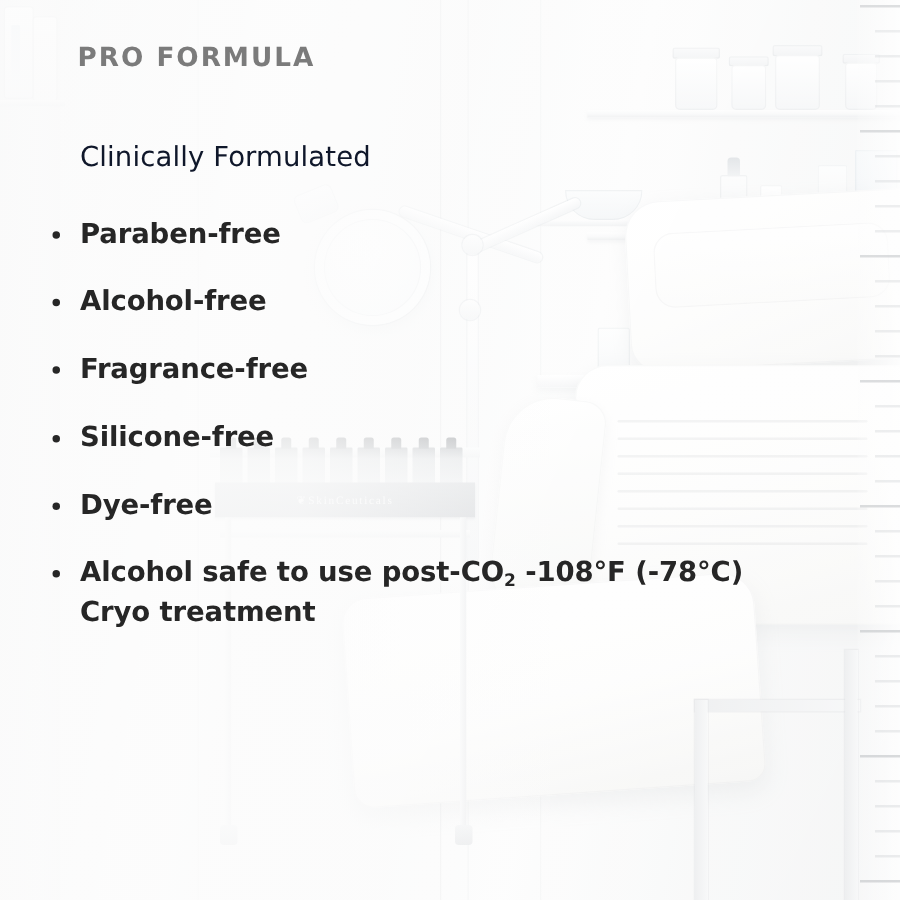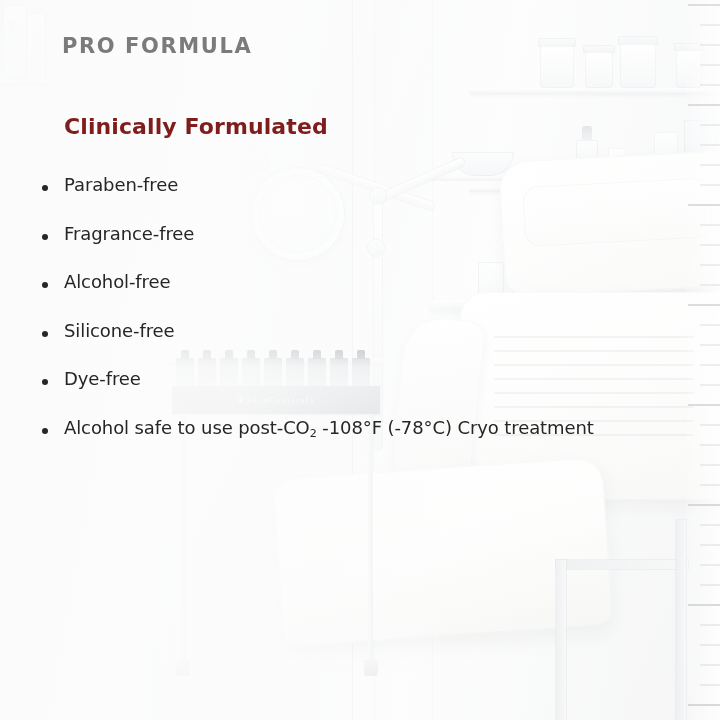--- a/index.html
+++ b/index.html
@@ -289,34 +289,34 @@
     font-family:"DejaVu Sans", sans-serif;
     font-size:21px; font-weight:700;
     letter-spacing:1.6px;
     color:#7b7b7b;
     white-space:nowrap;
   }
 
   .subhead {
     position:absolute; left:64px; top:114px;
     font-family:"DejaVu Sans", sans-serif;
-    font-size:22px; font-weight:700;
+    font-size:22px; font-weight:400;
     letter-spacing:.1px;
-    color:#7f1d1d;
+    color:#0f172a;
     white-space:nowrap;
   }
 
   .bullets { position:absolute; left:40px; top:172px; width:560px; }
   .bullet {
     position:relative;
     padding-left:24px;
     margin-bottom:23px;
     font-family:"DejaVu Sans", sans-serif;
-    font-size:18px;
-    font-weight:400;
+    font-size:22px;
+    font-weight:700;
     color:#262626;
     line-height:1.42;
     letter-spacing:-.1px;
   }
   .bullet::before {
     content:"";
     position:absolute; left:2px; top:13px;
     width:6px; height:6px; border-radius:50%;
     background:#262626;
   }
@@ -459,21 +459,21 @@
   </div>
 
   <div class="content">
 
     <div class="eyebrow">PRO FORMULA</div>
 
     <div class="subhead">Clinically Formulated</div>
 
     <ul class="bullets" style="list-style:none;">
       <li class="bullet">Paraben-free</li>
+      <li class="bullet">Alcohol-free</li>
       <li class="bullet">Fragrance-free</li>
-      <li class="bullet">Alcohol-free</li>
       <li class="bullet">Silicone-free</li>
       <li class="bullet">Dye-free</li>
       <li class="bullet last"><span>Alcohol safe to use post-CO</span><sub>2</sub><span> -108°F (-78°C) Cryo treatment</span></li>
     </ul>
 
   </div>
 </div>
 
 </body></html>

